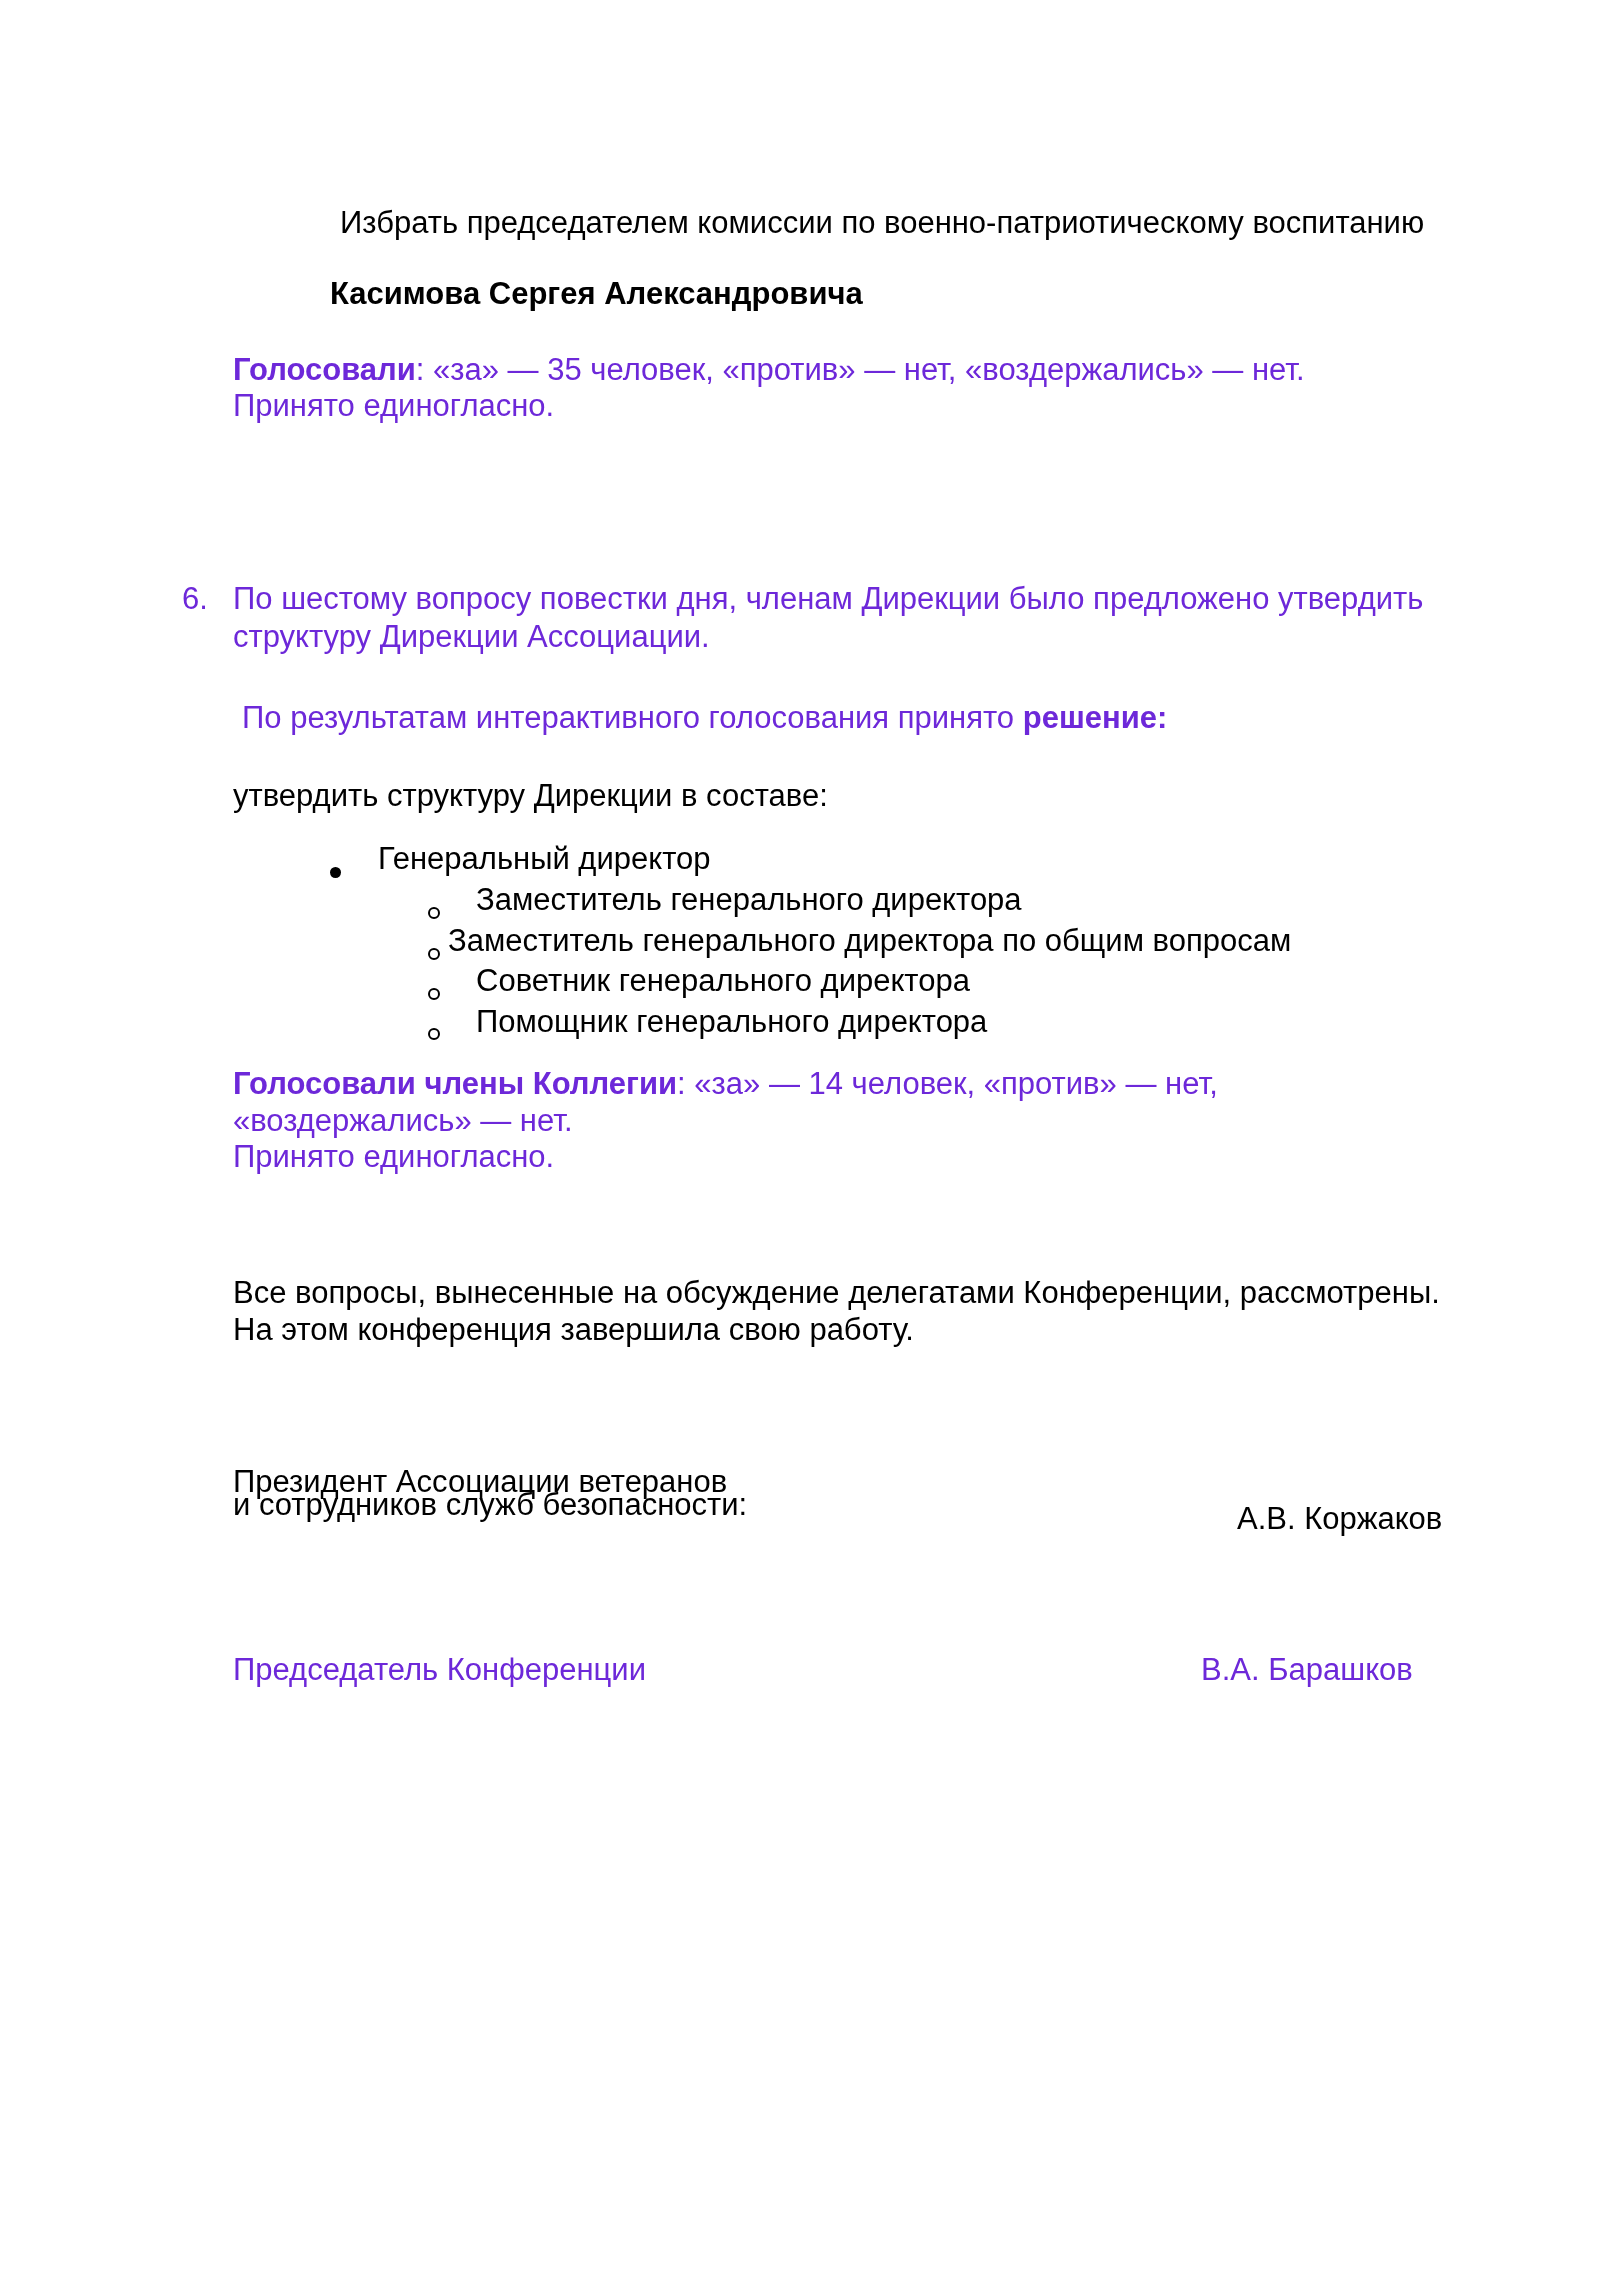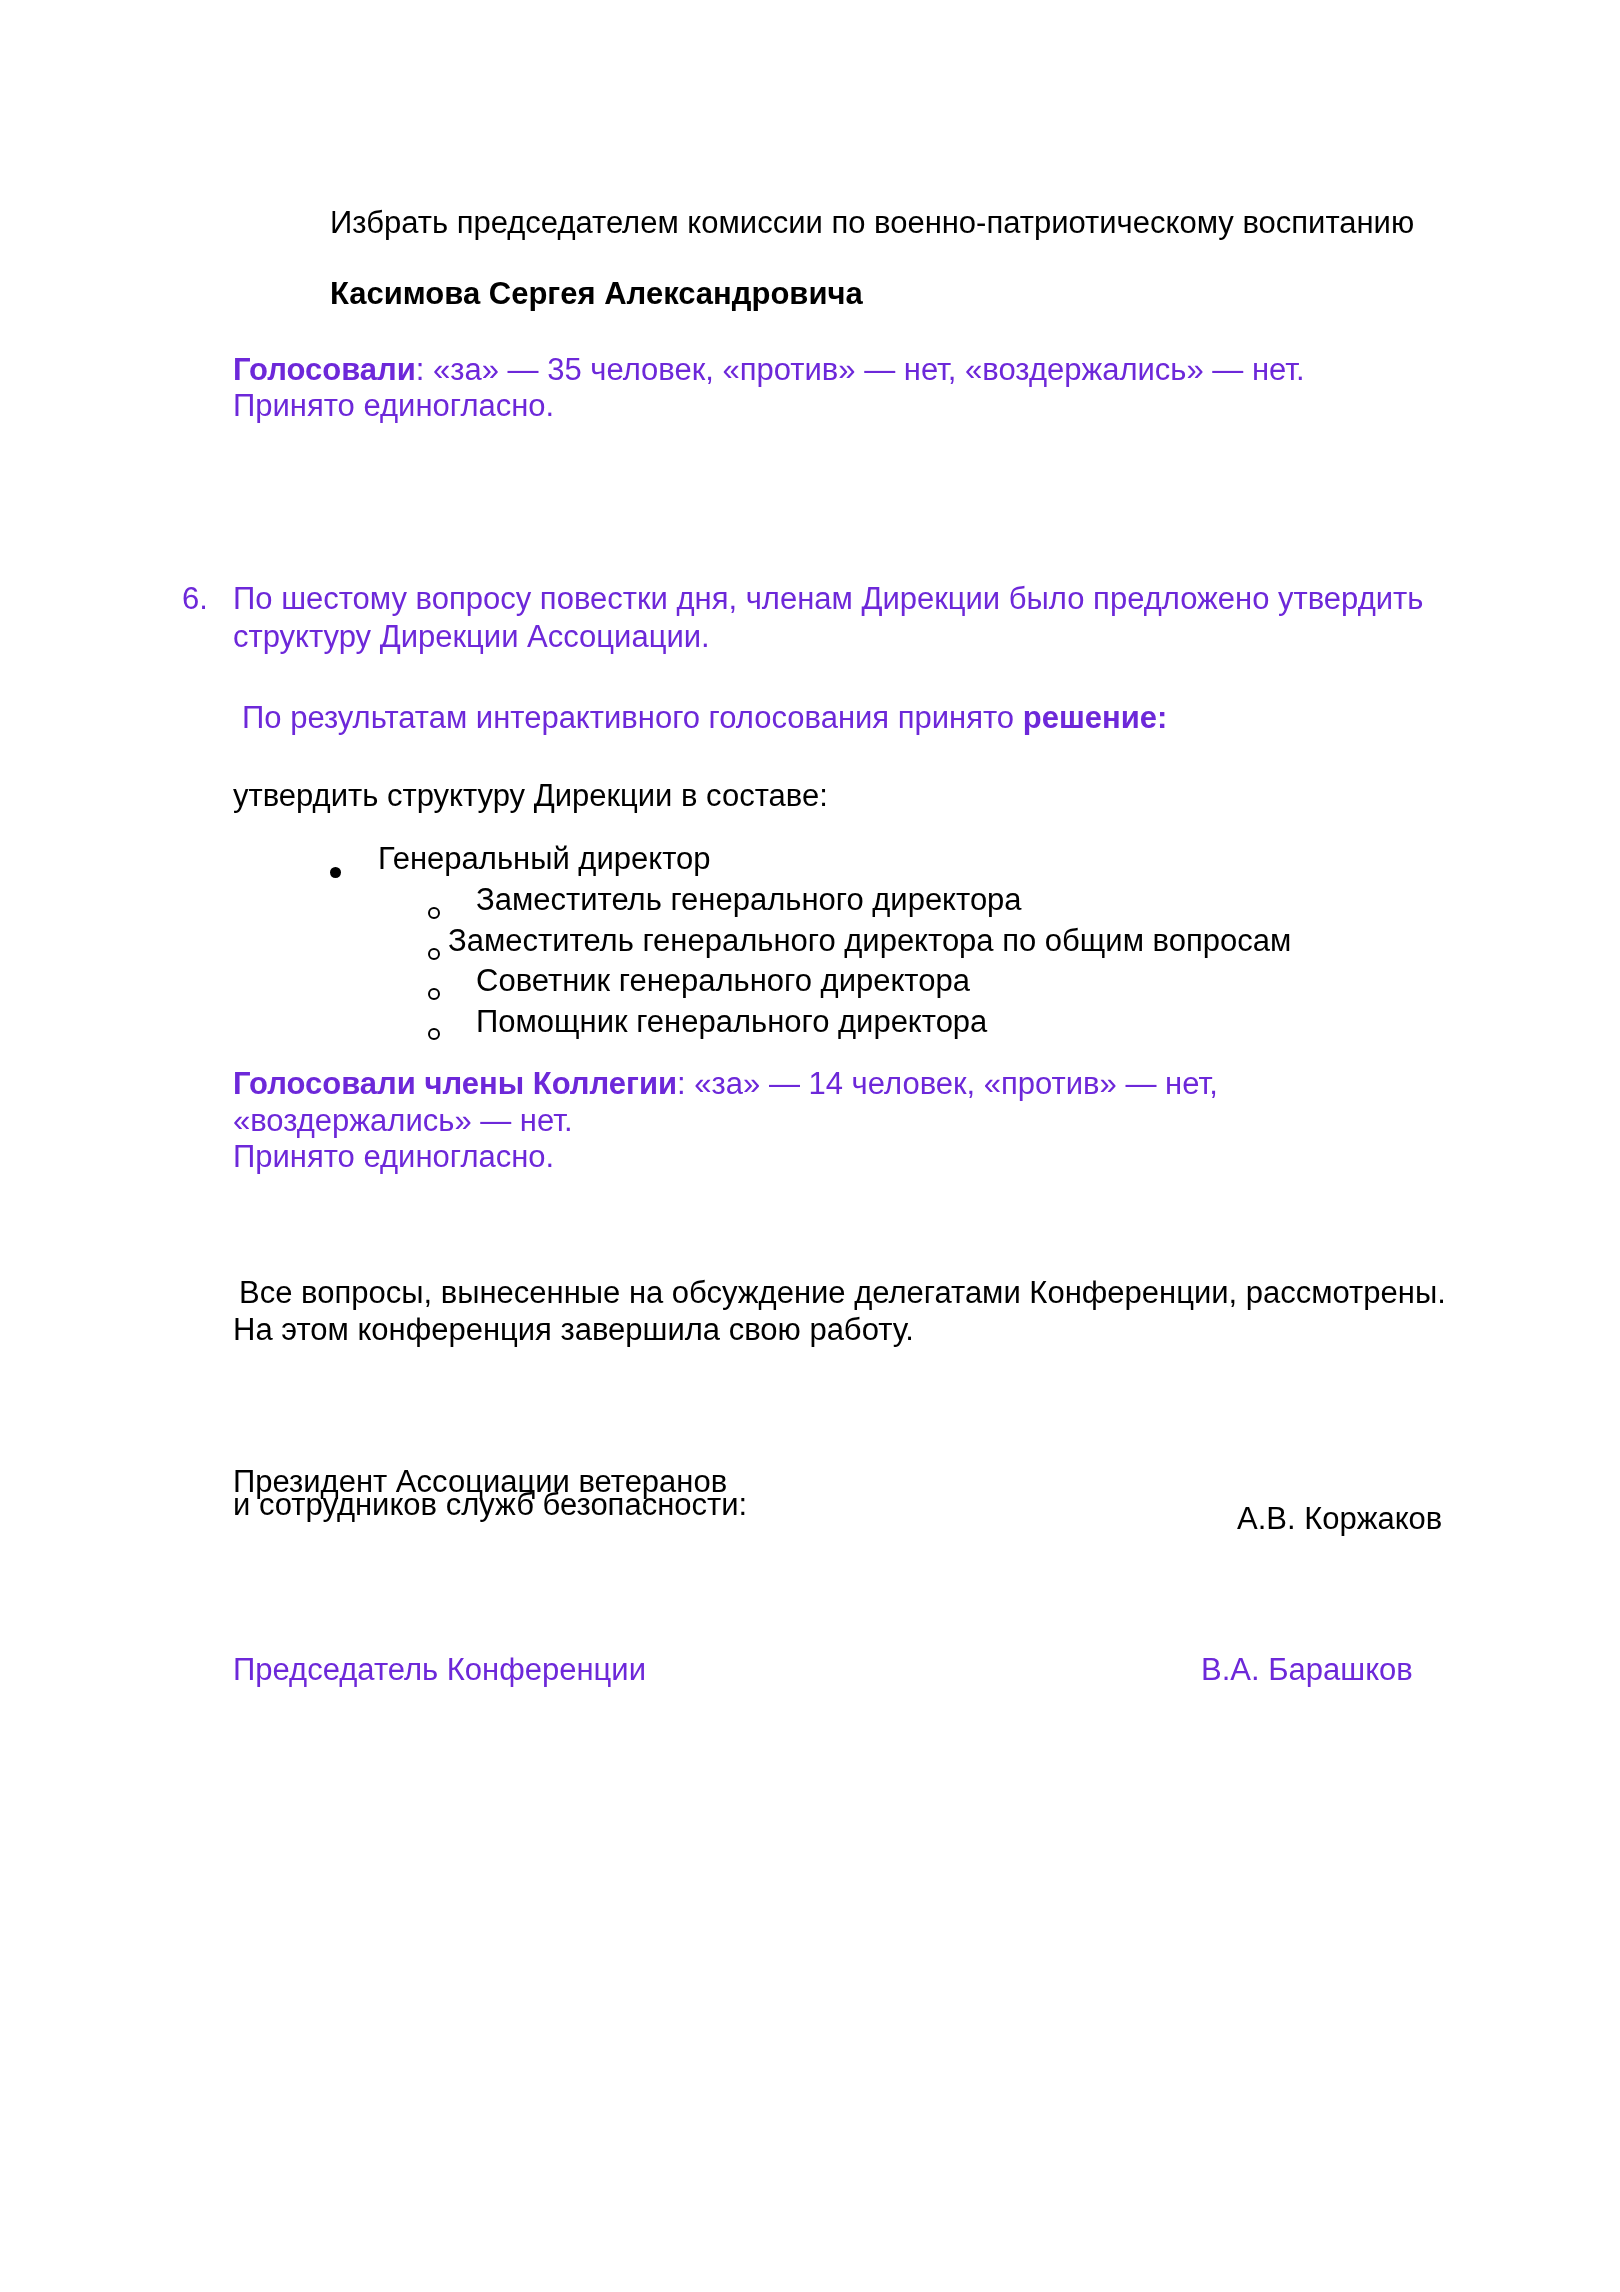--- a/index.html
+++ b/index.html
@@ -10,21 +10,21 @@
   .b { font-weight: bold; }
   .blt { position: absolute; line-height: 1; }
   .dot { display: inline-block; width: 10.8px; height: 10.8px; border-radius: 50%; background: #000; }
   .circ { display: inline-block; width: 11.8px; height: 11.8px; border-radius: 50%; border: 2px solid #000; box-sizing: border-box; }
 </style>
 </head>
 <body>
 
 <div>
 
-  <div class="ln" style="left:330px; top:207px;">Избрать председателем комиссии по военно-патриотическому воспитанию</div>
+  <div class="ln" style="left:340px; top:207px;">Избрать председателем комиссии по военно-патриотическому воспитанию</div>
   <div class="ln b" style="left:330px; top:246px;margin-top:32px;">Касимова Сергея Александровича</div>
 
   <div class="ln slate" style="left:233px; top:354px;"><span class="b">Голосовали</span><span>: «за» — 35 человек, «против» — нет, «воздержались» — нет.</span></div>
   <div class="ln slate" style="left:233px; top:390px;">Принято единогласно.</div>
 
   <div class="ln slate" style="left:182px; top:583px;">6.</div>
   <div class="ln slate" style="left:233px; top:583px;">По шестому вопросу повестки дня, членам Дирекции было предложено утвердить</div>
   <div class="ln slate" style="left:233px; top:621px;">структуру Дирекции Ассоциации.</div>
 
   <div class="ln slate" style="left:242px; top:702px;text-align:right;"><span>По результатам интерактивного голосования принято </span><span class="b">решение:</span></div>
@@ -45,21 +45,21 @@
     <div class="ln" style="left:476px; top:965px;">Советник генерального директора</div>
 
     <span class="blt" style="left:428px; top:1014px;"><span class="circ"></span></span>
     <div class="ln" style="left:476px; top:1006px;">Помощник генерального директора</div>
   </div>
 
   <div class="ln slate" style="left:233px; top:1068px;"><span class="b">Голосовали члены Коллегии</span><span>: «за» — 14 человек, «против» — нет,</span></div>
   <div class="ln slate" style="left:233px; top:1105px;">«воздержались» — нет.</div>
   <div class="ln slate" style="left:233px; top:1141px;">Принято единогласно.</div>
 
-  <div class="ln" style="left:239px; top:1277px;">Все вопросы, вынесенные на обсуждение делегатами Конференции, рассмотрены.</div>
+  <div class="ln" style="left:233px; top:1277px;">Все вопросы, вынесенные на обсуждение делегатами Конференции, рассмотрены.</div>
   <div class="ln" style="left:233px; top:1314px;">На этом конференция завершила свою работу.</div>
 
   <div class="ln" style="left:233px; top:1466px;">Президент Ассоциации ветеранов</div>
   <div class="ln" style="left:233px; top:1489px;text-align:center;">и сотрудников служб безопасности:</div>
   <div class="ln" style="left:1197px; top:1503px;margin-left:40px;">А.В. Коржаков</div>
 
   <div class="ln slate" style="left:233px; top:1654px;">Председатель Конференции</div>
   <div class="ln slate" style="left:1201px; top:1654px;">В.А. Барашков</div>
 </div>
 

